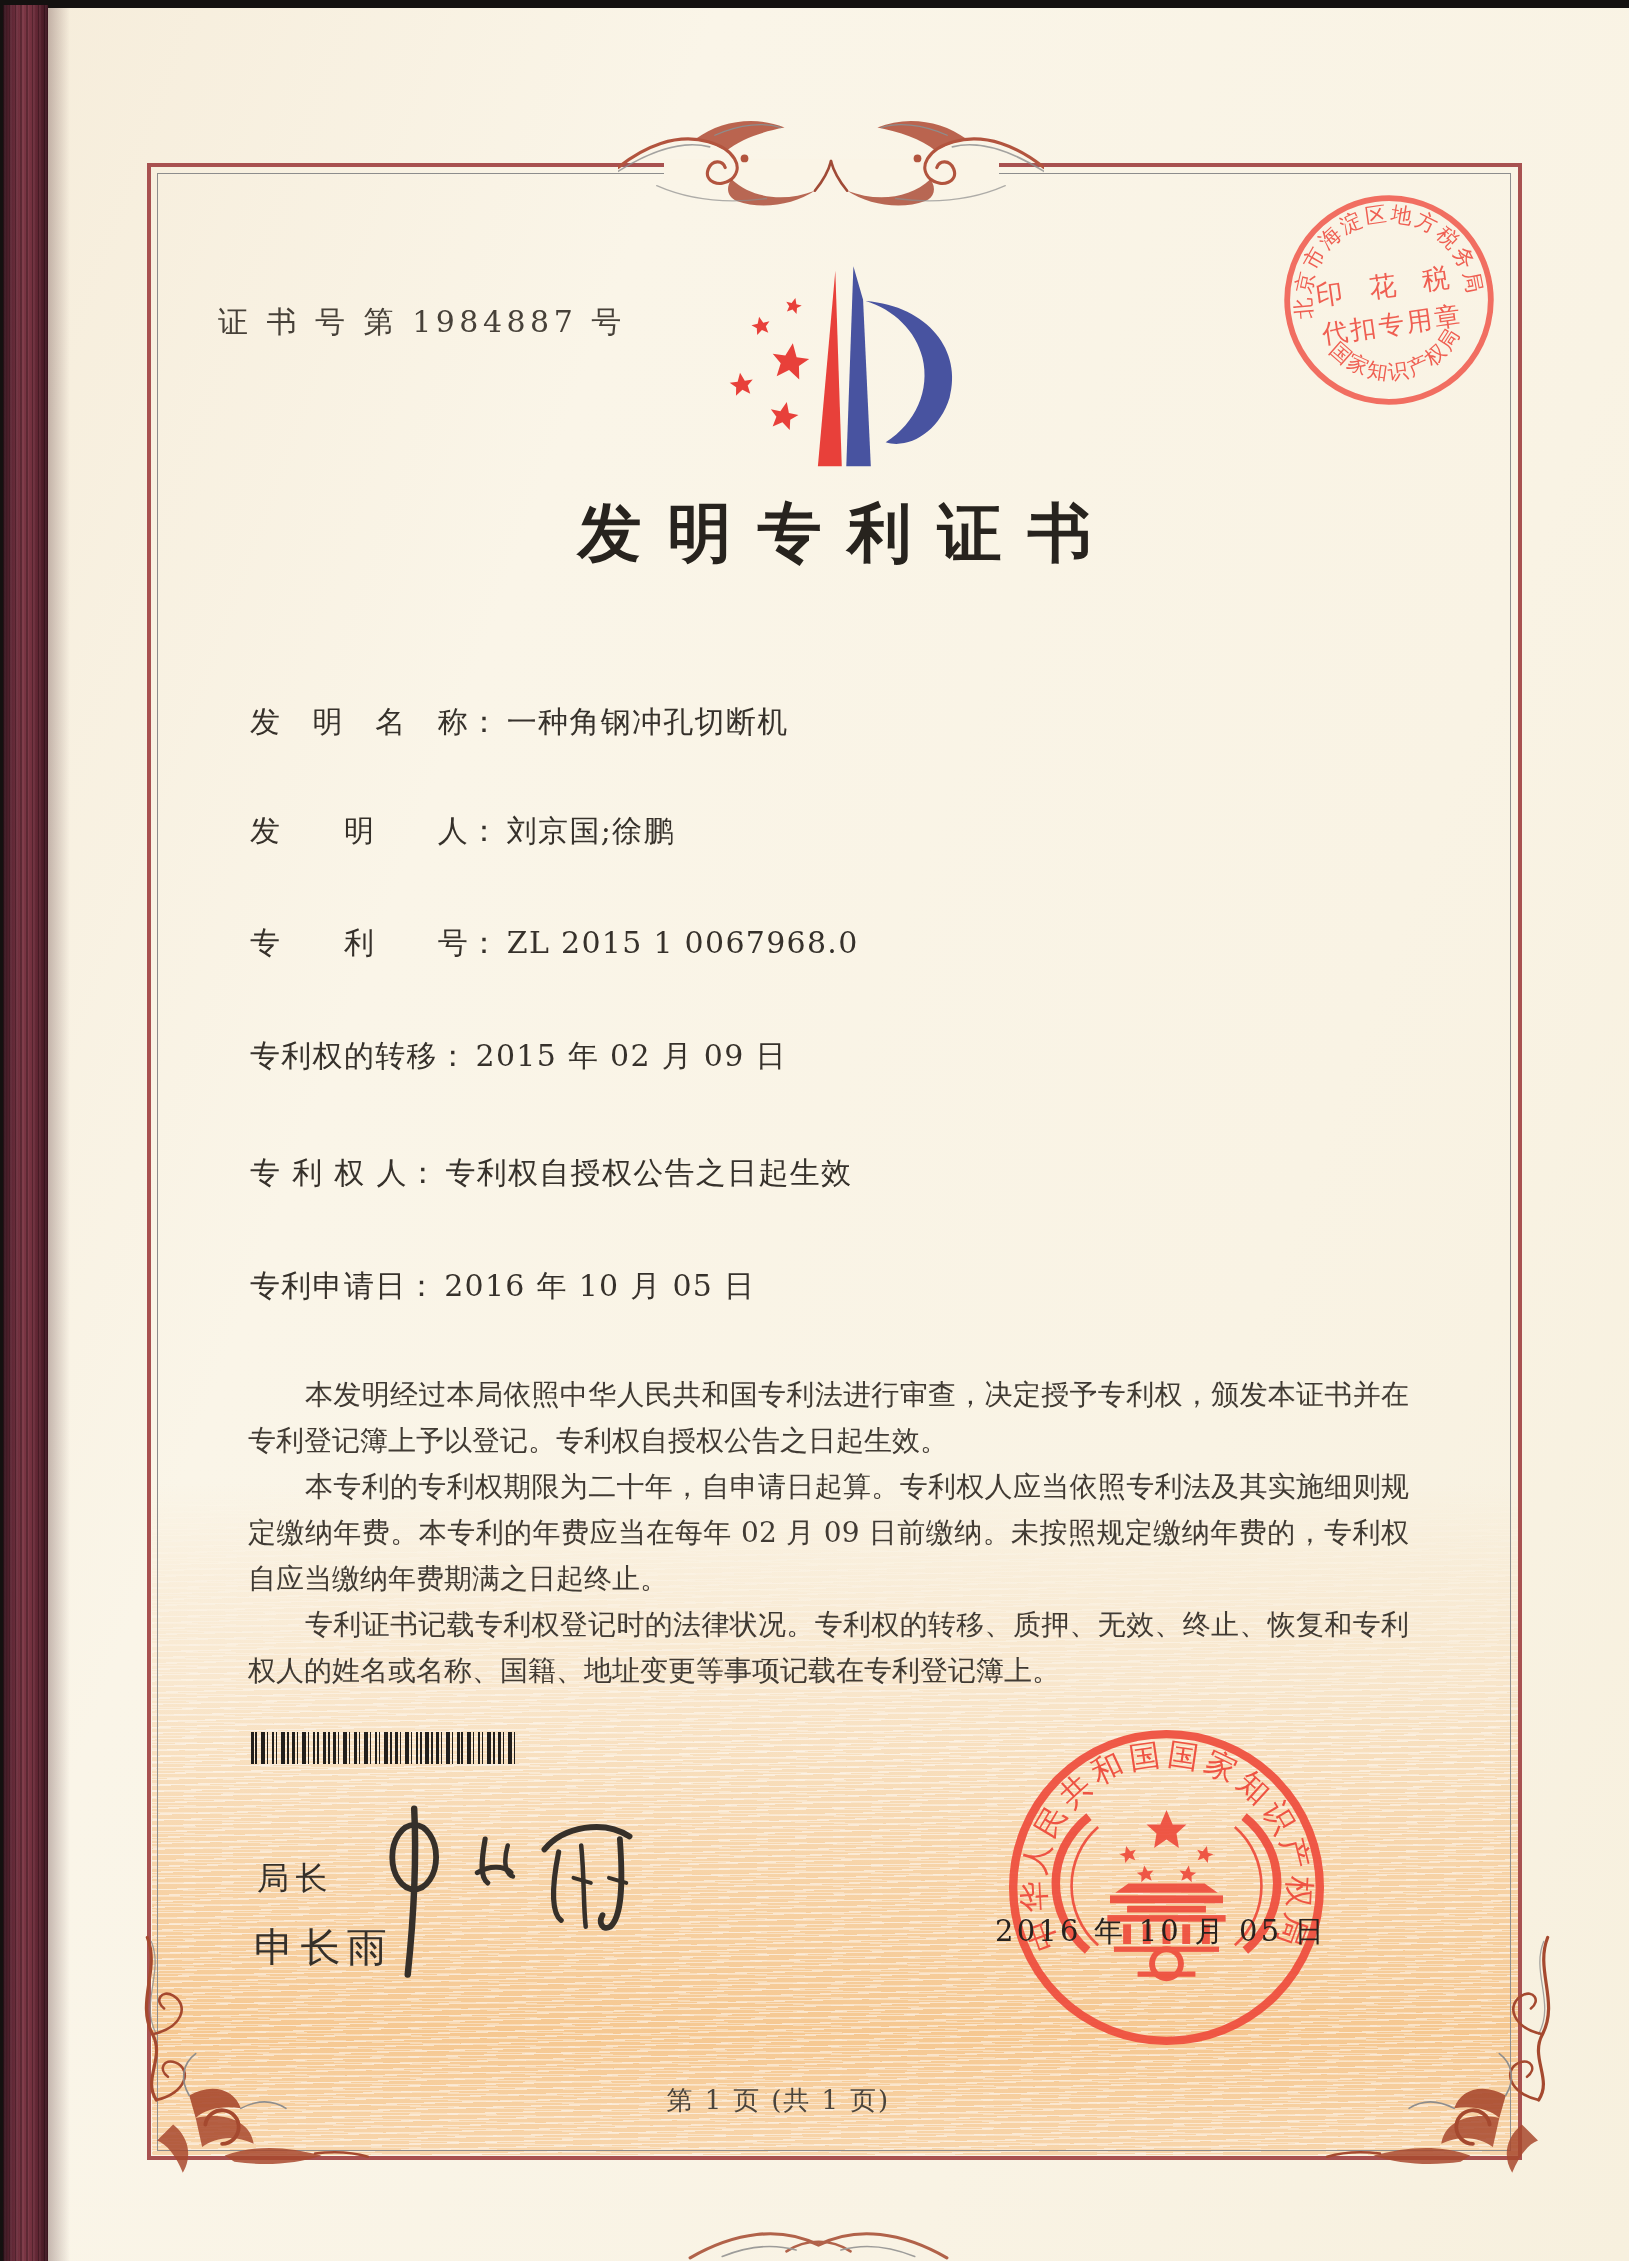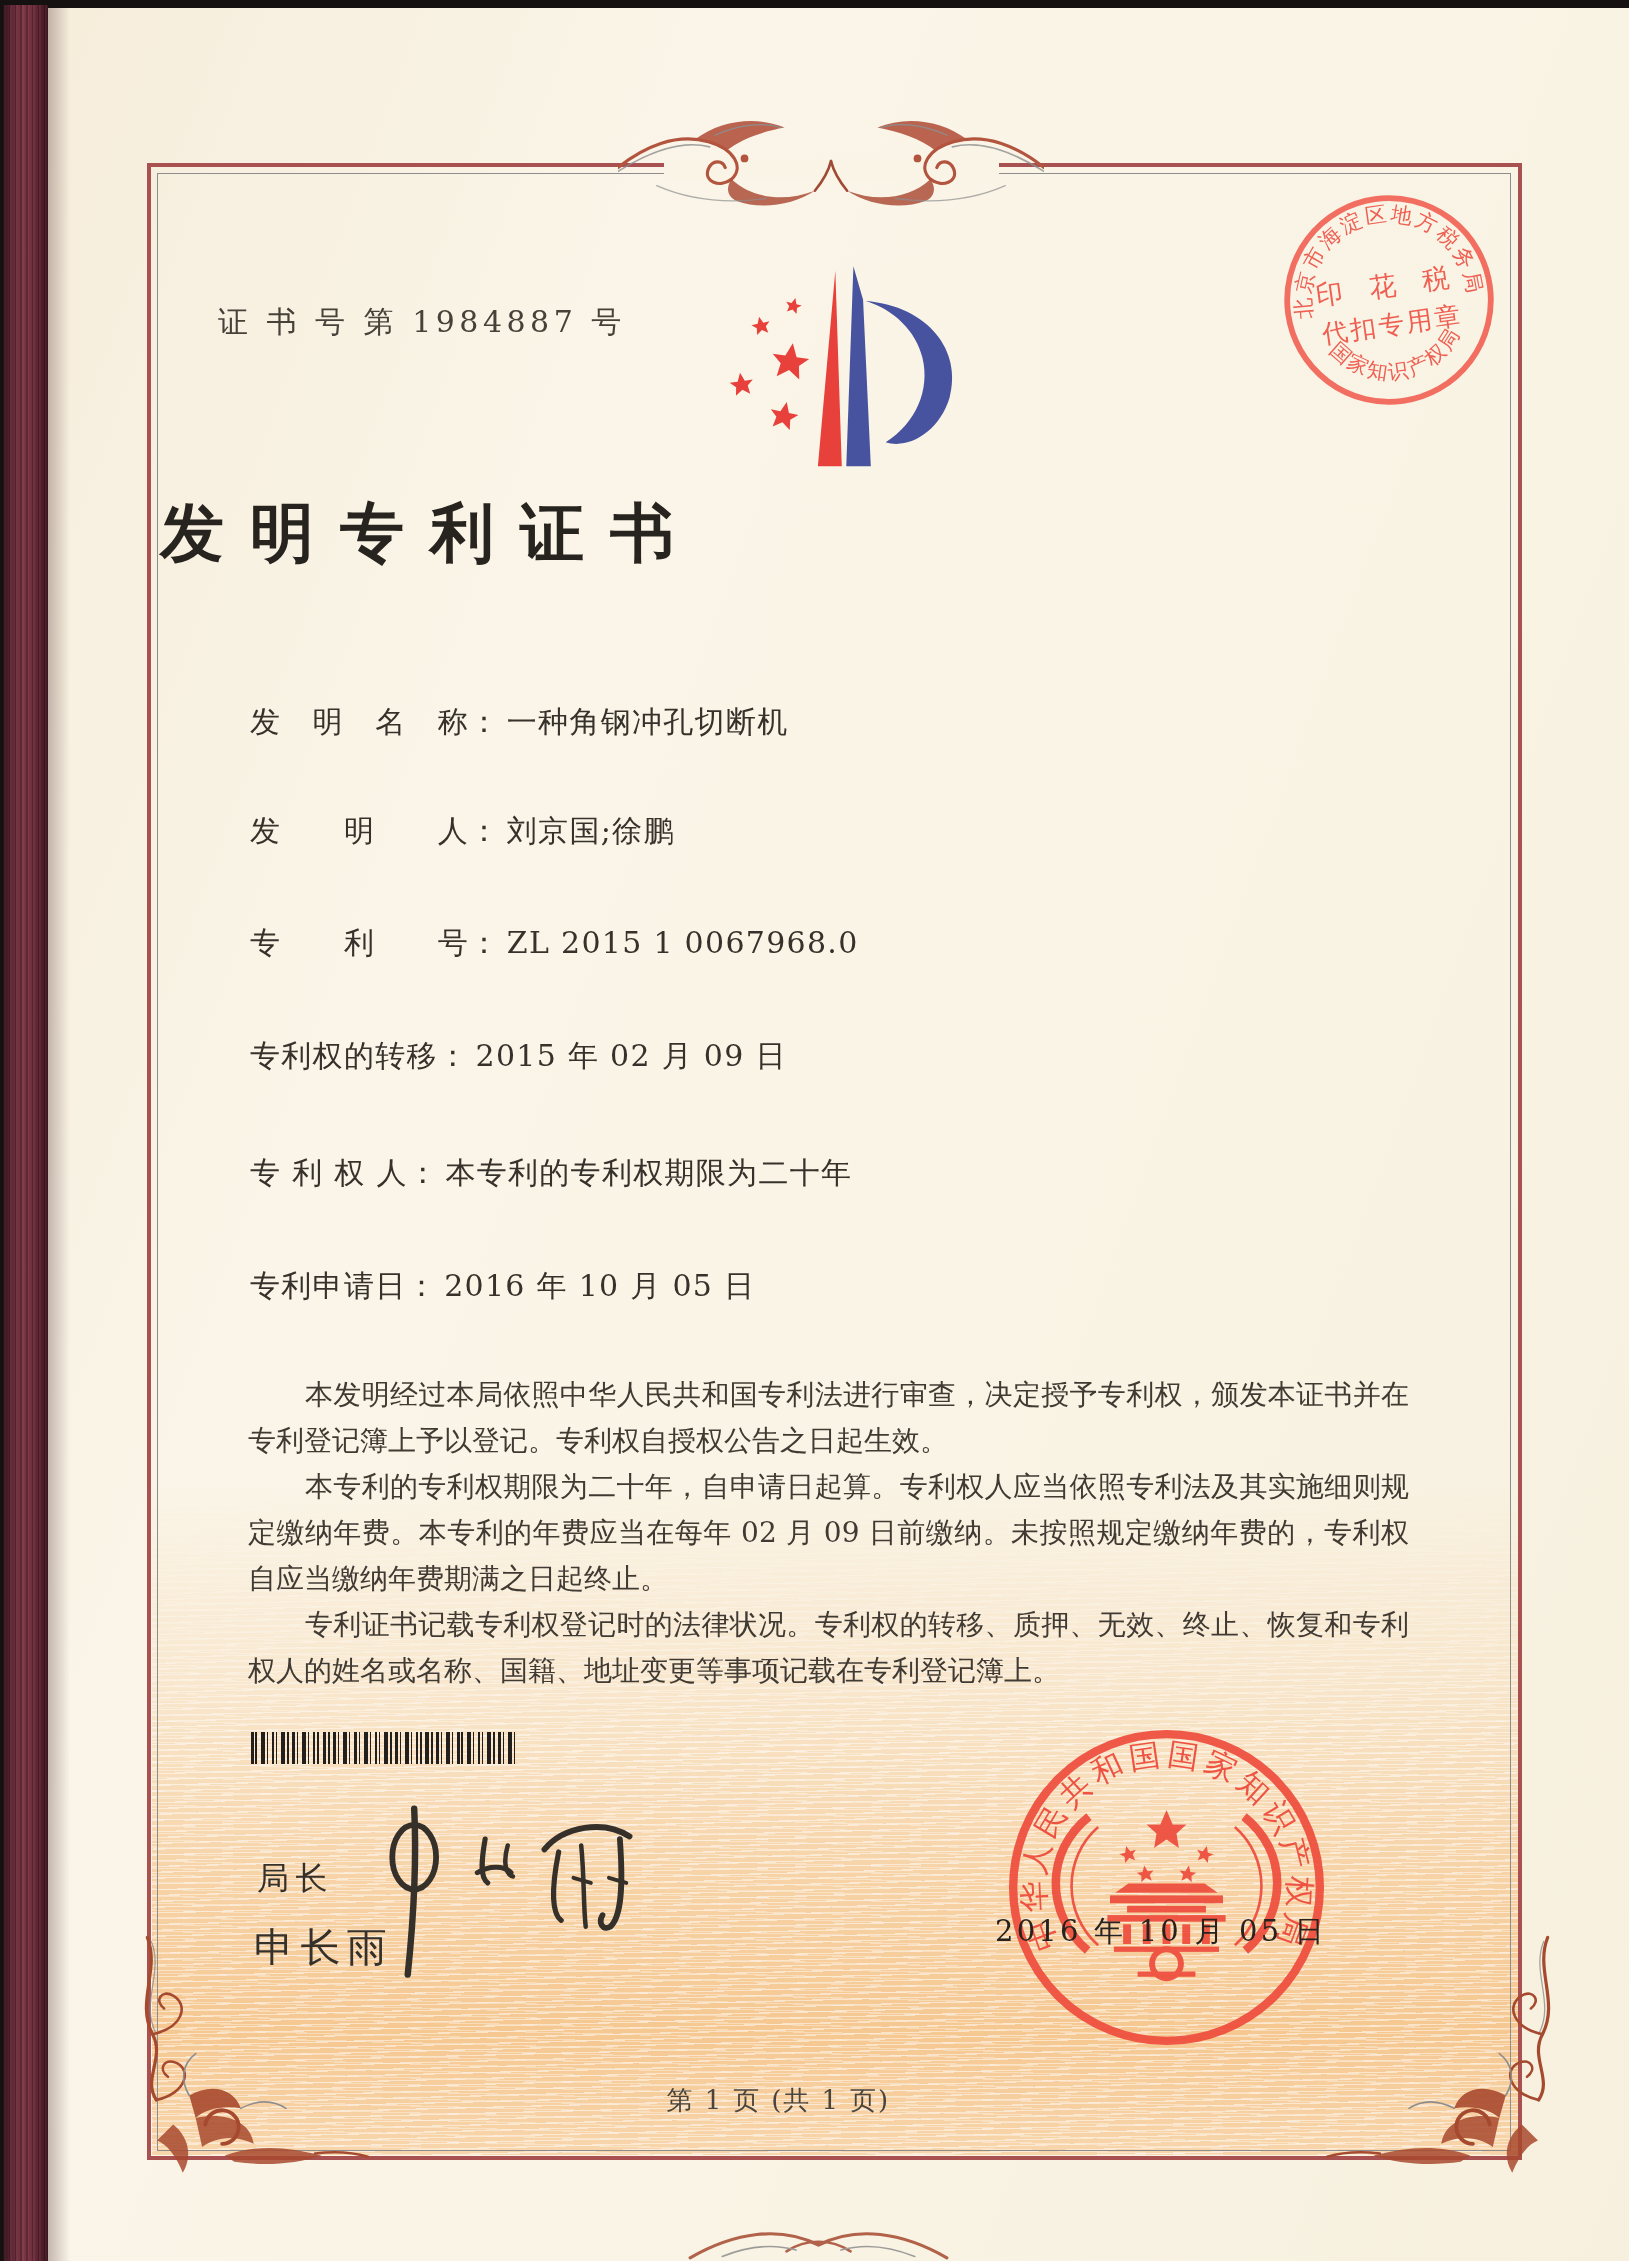--- a/index.html
+++ b/index.html
@@ -26,21 +26,21 @@
         mask-image:linear-gradient(to bottom,transparent 0,#000 40%);}
   
   .frame-red{position:absolute;left:147px;top:163px;width:1375px;height:1997px;
         border:4.5px solid #a85150;box-sizing:border-box;}
   .frame-gray{position:absolute;left:157px;top:173px;width:1354px;height:1978px;
         border:1.9px solid #8d8d8d;box-sizing:border-box;}
   .flourish-patch{position:absolute;left:664px;top:159px;width:335px;height:20.6px;background:#faf4e6;}
   .svgabs{position:absolute;}
   
   .certno{position:absolute;left:218px;top:302px;font-size:30px;letter-spacing:4.5px;color:#474139;white-space:nowrap;}
-  .title{position:absolute;left:147px;top:490px;width:1375px;font-size:64px;
+  .title{position:absolute;left:147px;top:490px;width:1375px;text-align:center;font-size:64px;
          font-weight:600;letter-spacing:26px;color:#27231e;transform:translateX(13px);white-space:nowrap;}
   .row{position:absolute;left:250px;font-size:30px;color:#36312b;letter-spacing:1.3px;white-space:nowrap;}
   .row .val{margin-left:6.4px;}
   .bodytext{position:absolute;left:248px;top:1332px;width:1161px;font-size:28px;line-height:46px;
          color:#403a33;text-align:justify;margin-top:40px;}
   .bodytext p{margin:0;text-indent:57px;}
   .barcode{position:absolute;left:251px;top:1732px;width:267px;height:32px;
          background:repeating-linear-gradient(90deg,#221f1c 0 2.6px,rgba(0,0,0,0) 2.6px 4.5px,#221f1c 4.5px 5.8px,rgba(0,0,0,0) 5.8px 9.7px,#221f1c 9.7px 13.5px,rgba(0,0,0,0) 13.5px 15.5px,#221f1c 15.5px 17px,rgba(0,0,0,0) 17px 20.6px);}
   .dir-title{position:absolute;left:257px;top:1857px;font-size:32px;color:#35302a;letter-spacing:6.4px;}
   .dir-name{position:absolute;left:254px;top:1920px;font-size:40px;color:#35302a;letter-spacing:6.4px;}
@@ -163,21 +163,21 @@
   <div class="row z4" style="top:811px">
     <span>发　　明　　人：</span><span class="val">刘京国;徐鹏</span>
   </div>
   <div class="row z4" style="top:923px">
     <span>专　　利　　号：</span><span class="val">ZL 2015 1 0067968.0</span>
   </div>
   <div class="row z4" style="top:1036px">
     <span>专利权的转移：</span><span class="val">2015 年 02 月 09 日</span>
   </div>
   <div class="row z4" style="top:1153px">
-    <span>专 利 权 人：</span><span class="val">本专利的专利权期限为二十年</span>
+    <span>专 利 权 人：</span><span class="val">专利权自授权公告之日起生效</span>
   </div>
   <div class="row z4" style="top:1266px">
     <span>专利申请日：</span><span class="val">2016 年 10 月 05 日</span>
   </div>
 
   <div class="bodytext z4">
     <p>本发明经过本局依照中华人民共和国专利法进行审查，决定授予专利权，颁发本证书并在专利登记簿上予以登记。专利权自授权公告之日起生效。</p>
     <p>本专利的专利权期限为二十年，自申请日起算。专利权人应当依照专利法及其实施细则规定缴纳年费。本专利的年费应当在每年 02 月 09 日前缴纳。未按照规定缴纳年费的，专利权自应当缴纳年费期满之日起终止。</p>
     <p>专利证书记载专利权登记时的法律状况。专利权的转移、质押、无效、终止、恢复和专利权人的姓名或名称、国籍、地址变更等事项记载在专利登记簿上。</p>
   </div>

